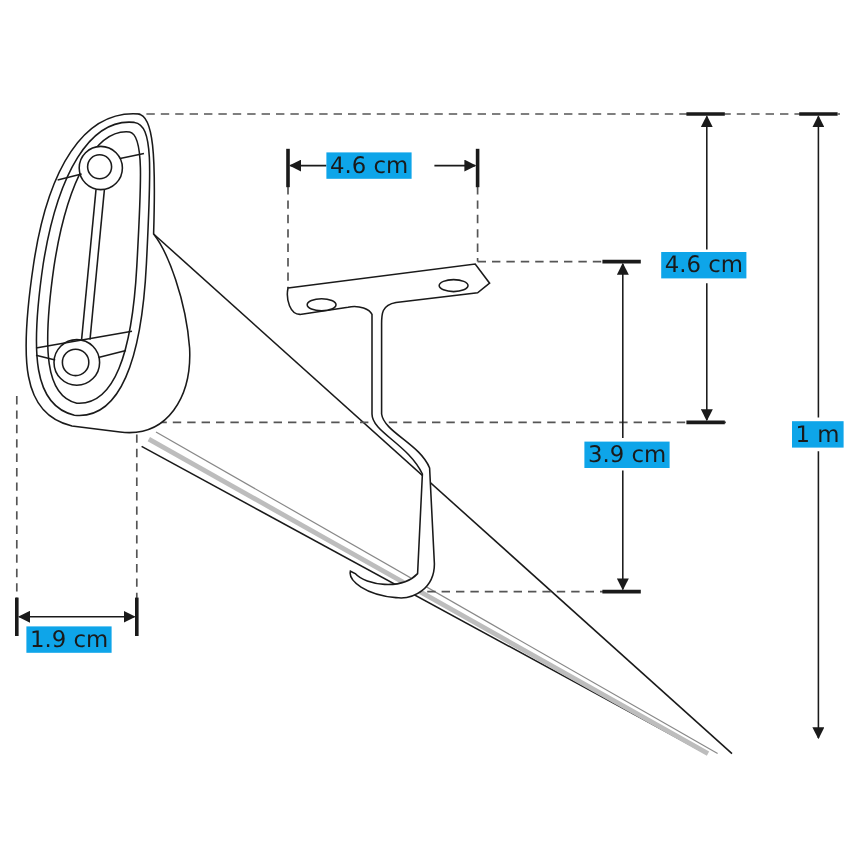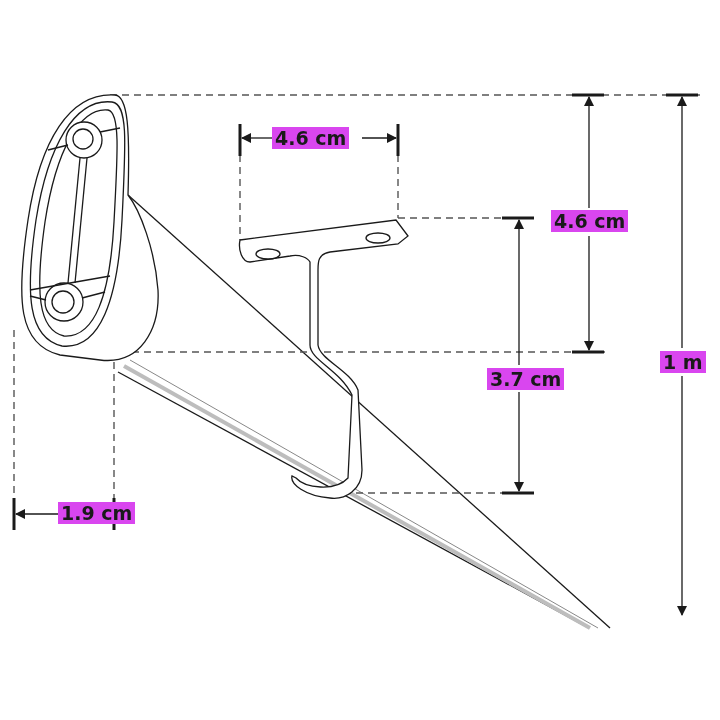--- a/index.html
+++ b/index.html
@@ -3,25 +3,24 @@
   <meta charset="utf-8">
   <style>
     html, body { margin: 0; padding: 0; background: #ffffff; }
     .canvas { position: relative; width: 720px; height: 720px; background: #ffffff; overflow: hidden; }
     svg { position: absolute; left: 0; top: 0; }
     .lbl {
       position: absolute;
       font-family: "DejaVu Sans", sans-serif;
       font-size: 19px;
       color: #1a1a1a;
-      background: #d946ef;
+      background: #0ea5e9;
       padding: 0 3px;
       line-height: 22px;
       white-space: nowrap;
-      font-weight: bold;
     }
   </style>
 </head>
 <body>
 
 <div class="canvas">
   <svg width="720" height="720" viewBox="0 0 720 720">
     <defs>
       <marker id="arr" viewBox="0 0 10 10" refX="9" refY="5" markerWidth="10" markerHeight="10" orient="auto-start-reverse" markerUnits="userSpaceOnUse">
         <path d="M0,0 L10,5 L0,10 z" fill="#1a1a1a"></path>
@@ -98,16 +97,16 @@
 
     <g stroke="#1a1a1a" stroke-width="1.3" fill="none">
       <line x1="14" y1="498" x2="14" y2="530" stroke-width="3"></line>
       <line x1="114" y1="498" x2="114" y2="530" stroke-width="3"></line>
       <line x1="16" y1="514" x2="112" y2="514" marker-start="url(#arr)" marker-end="url(#arr)"></line>
     </g>
   </svg>
 
   <div class="lbl" style="left:272px; top:127px;">4.6 cm</div>
   <div class="lbl" style="left:551px; top:210px;">4.6 cm</div>
-  <div class="lbl" style="left:487px; top:368px;">3.7 cm</div>
+  <div class="lbl" style="left:487px; top:368px;">3.9 cm</div>
   <div class="lbl" style="left:660px; top:351px;">1 m</div>
-  <div class="lbl" style="left:22px; top:502px;margin-left:36px;">1.9 cm</div>
+  <div class="lbl" style="left:22px; top:522px;">1.9 cm</div>
 </div>
 
 </body></html>

